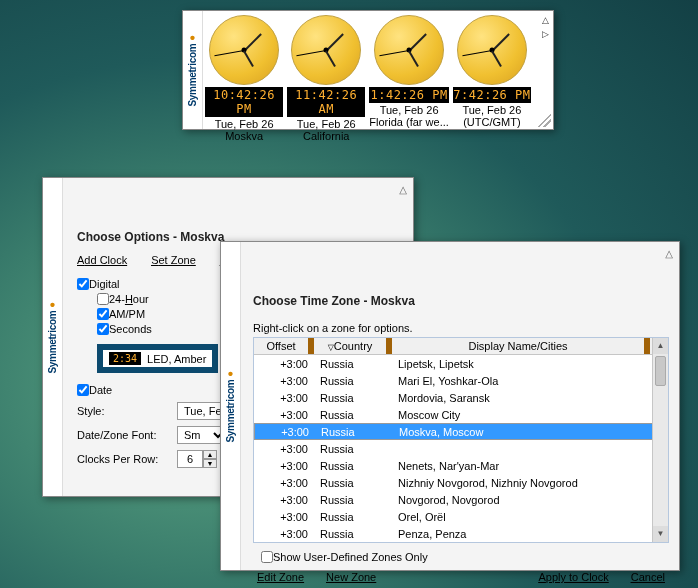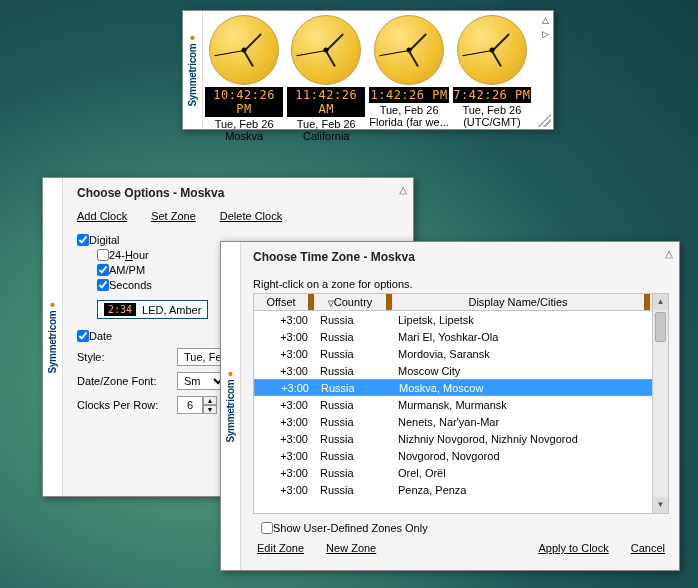--- a/index.html
+++ b/index.html
@@ -52,29 +52,29 @@
   .dateline { font-size:11px; color:#000; margin-top:1px; }
   .zoneline { font-size:11px; color:#000; white-space:nowrap; overflow:hidden; text-overflow:ellipsis; }
   .clockbar-ctrl { position:absolute; right:4px; top:4px; display:flex; flex-direction:column; gap:4px; font-size:9px; color:#333; }
   .clockbar-ctrl span { cursor:pointer; }
   .corner-grip { position:absolute; right:2px; bottom:2px; width:14px; height:14px;
     background: linear-gradient(135deg, transparent 50%, #aaa 50%, #aaa 60%, transparent 60%, transparent 70%, #aaa 70%, #aaa 80%, transparent 80%); }
 
   
   .optwin { left:42px; top:177px; width:372px; height:320px; }
   .winbody { position:absolute; left:22px; top:0; right:0; bottom:0; padding:8px 12px; }
-  .title { font-size:12px; font-weight:bold; color:#222; margin-bottom:10px; }
+  .title { font-size:12px; font-weight:bold; color:#222; margin-bottom:10px;margin-top:44px; }
   .pin { position:absolute; right:6px; top:6px; font-size:10px; color:#666; }
   .linkrow { display:flex; gap:24px; margin-bottom:12px; }
   .linkbtn { color:#000; text-decoration:underline; cursor:pointer; }
   .chk { display:flex; align-items:center; margin:3px 0; }
   .chk input { width:12px; height:12px; }
   .indent { margin-left:20px; }
   .ledprev { display:inline-flex; align-items:center; gap:6px; margin:6px 0 8px 20px;
-    border:1px solid #0c4a6e; padding:2px 6px; background:#fff; }
+    border:6px solid #0c4a6e; padding:2px 6px; background:#fff; }
   .ledprev .lcd { background:#000; color:#ffb030; font-family:monospace; font-size:10px; padding:1px 4px; }
   .formrow { display:flex; align-items:center; gap:4px; margin:6px 0; }
   .formrow label { width:96px; }
   .sel { border:1px solid #999; background:#fff; padding:1px 2px; font-size:11px; font-family:inherit; }
   .spin { display:inline-flex; }
   .spin input { width:26px; border:1px solid #999; text-align:center; font-size:11px; padding:1px; }
   .spin .btns { display:flex; flex-direction:column; }
   .spin .btns span { width:14px; height:9px; border:1px solid #999; background:#eee; font-size:7px; text-align:center; line-height:7px; cursor:pointer; }
 
   
@@ -256,21 +256,20 @@
             <div class="gc-dsp">Moscow City</div>
           </div>
           <div class="grow sel">
             <div class="gc-off">+3:00</div>
             <div class="gc-cty">Russia</div>
             <div class="gc-dsp">Moskva, Moscow</div>
           </div>
           <div class="grow">
             <div class="gc-off">+3:00</div>
             <div class="gc-cty">Russia</div>
-            <div class="gc-dsp">Murmansk, Murmansk</div>
           </div>
           <div class="grow">
             <div class="gc-off">+3:00</div>
             <div class="gc-cty">Russia</div>
             <div class="gc-dsp">Nenets, Nar'yan-Mar</div>
           </div>
           <div class="grow">
             <div class="gc-off">+3:00</div>
             <div class="gc-cty">Russia</div>
             <div class="gc-dsp">Nizhniy Novgorod, Nizhniy Novgorod</div>

